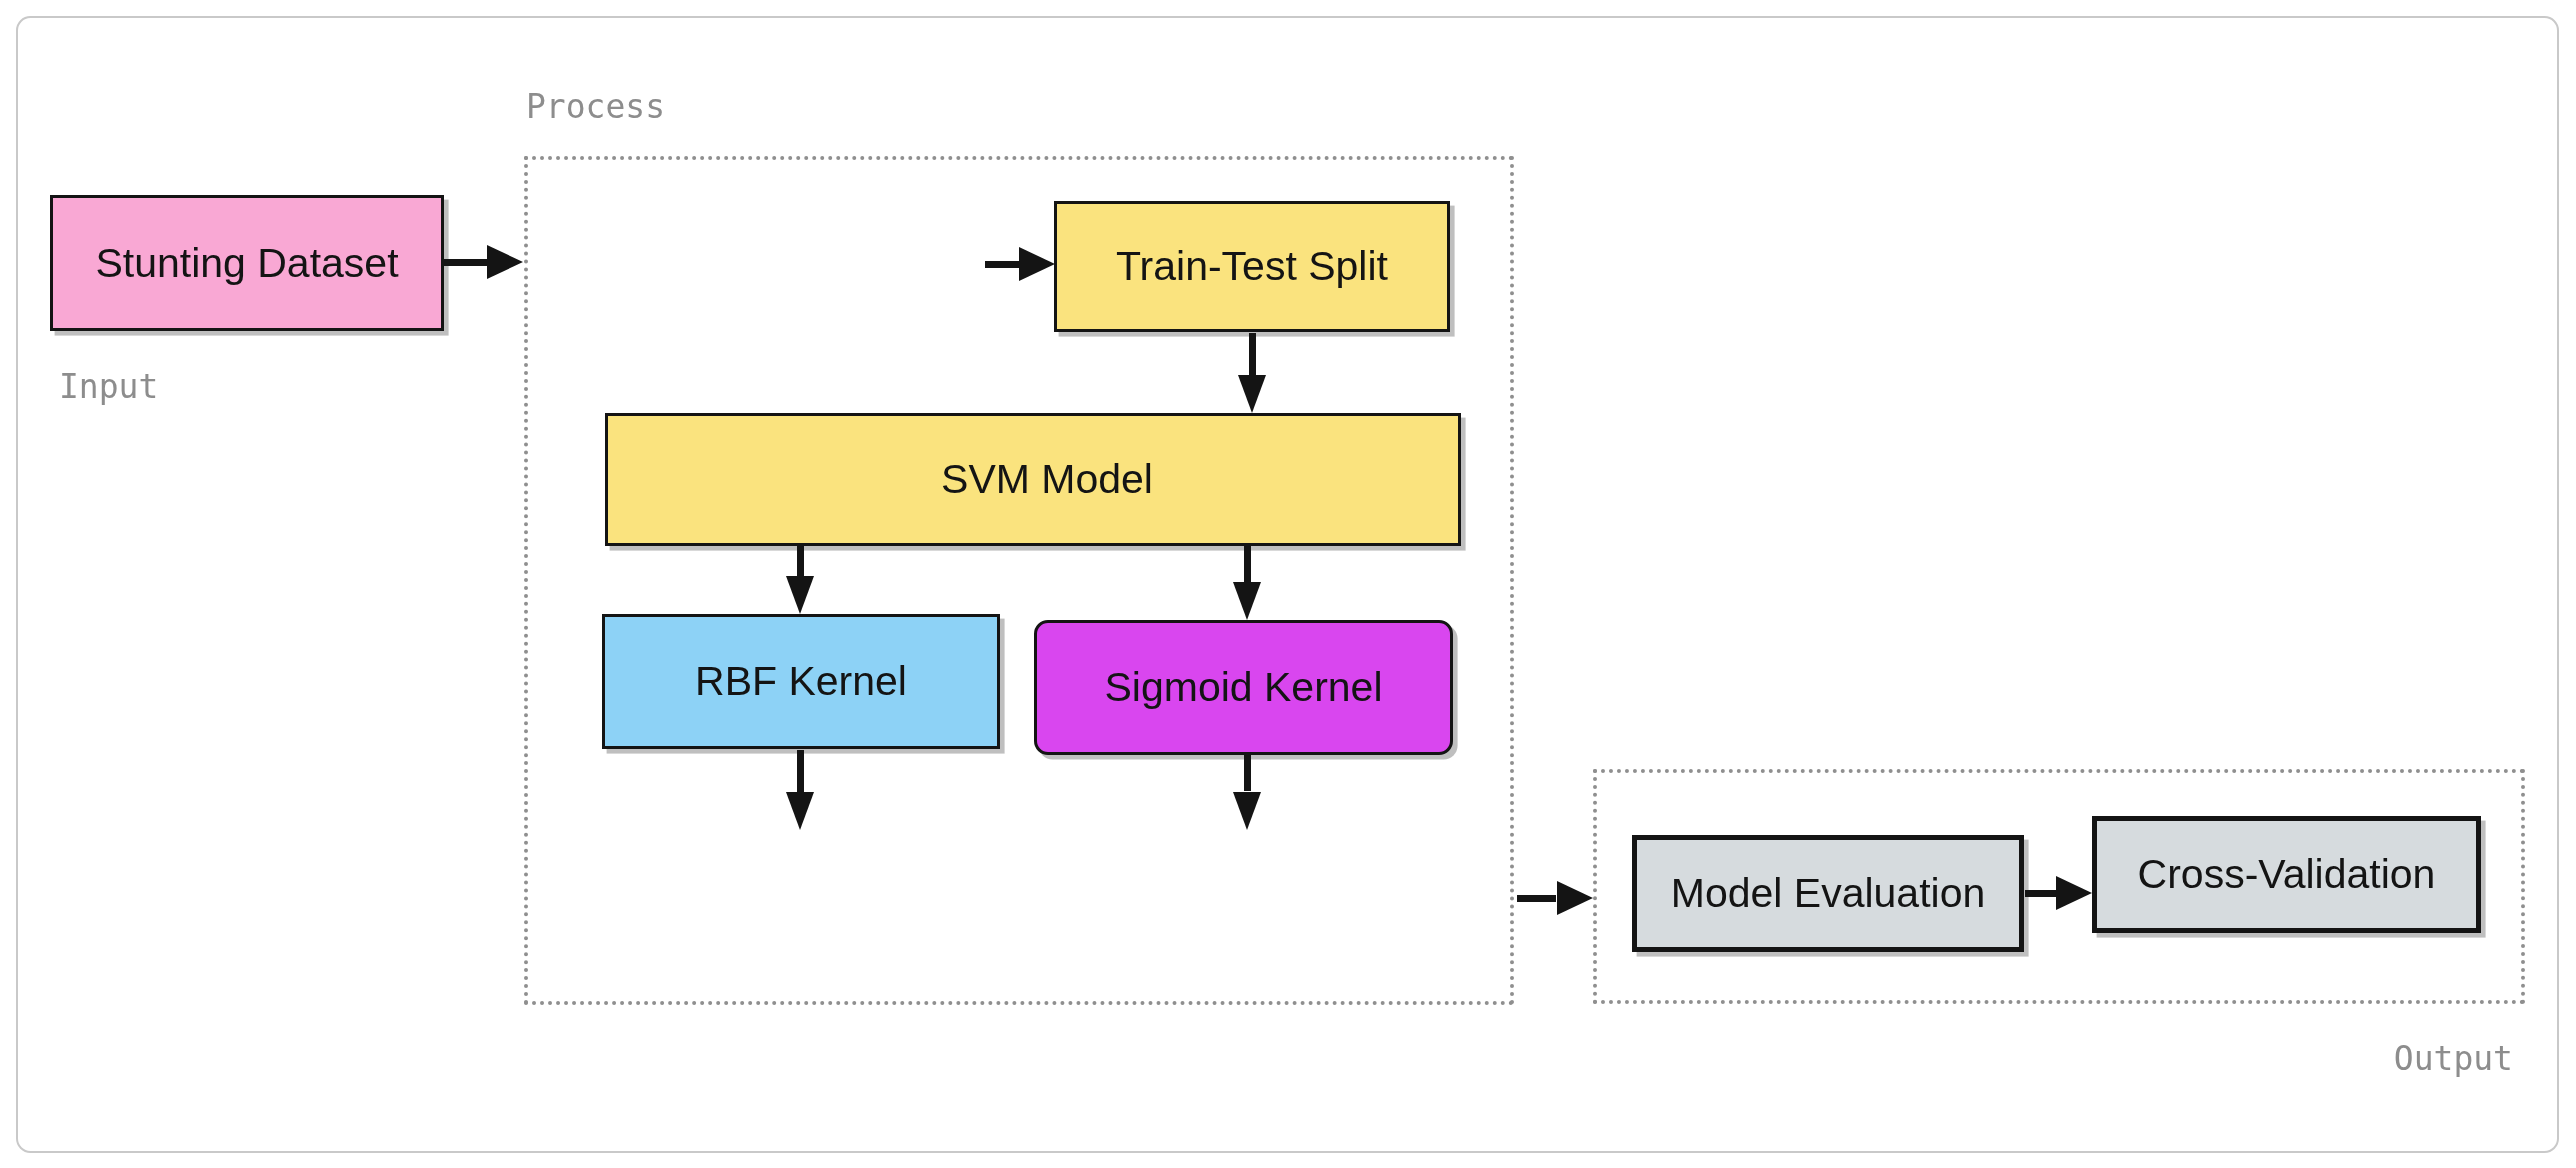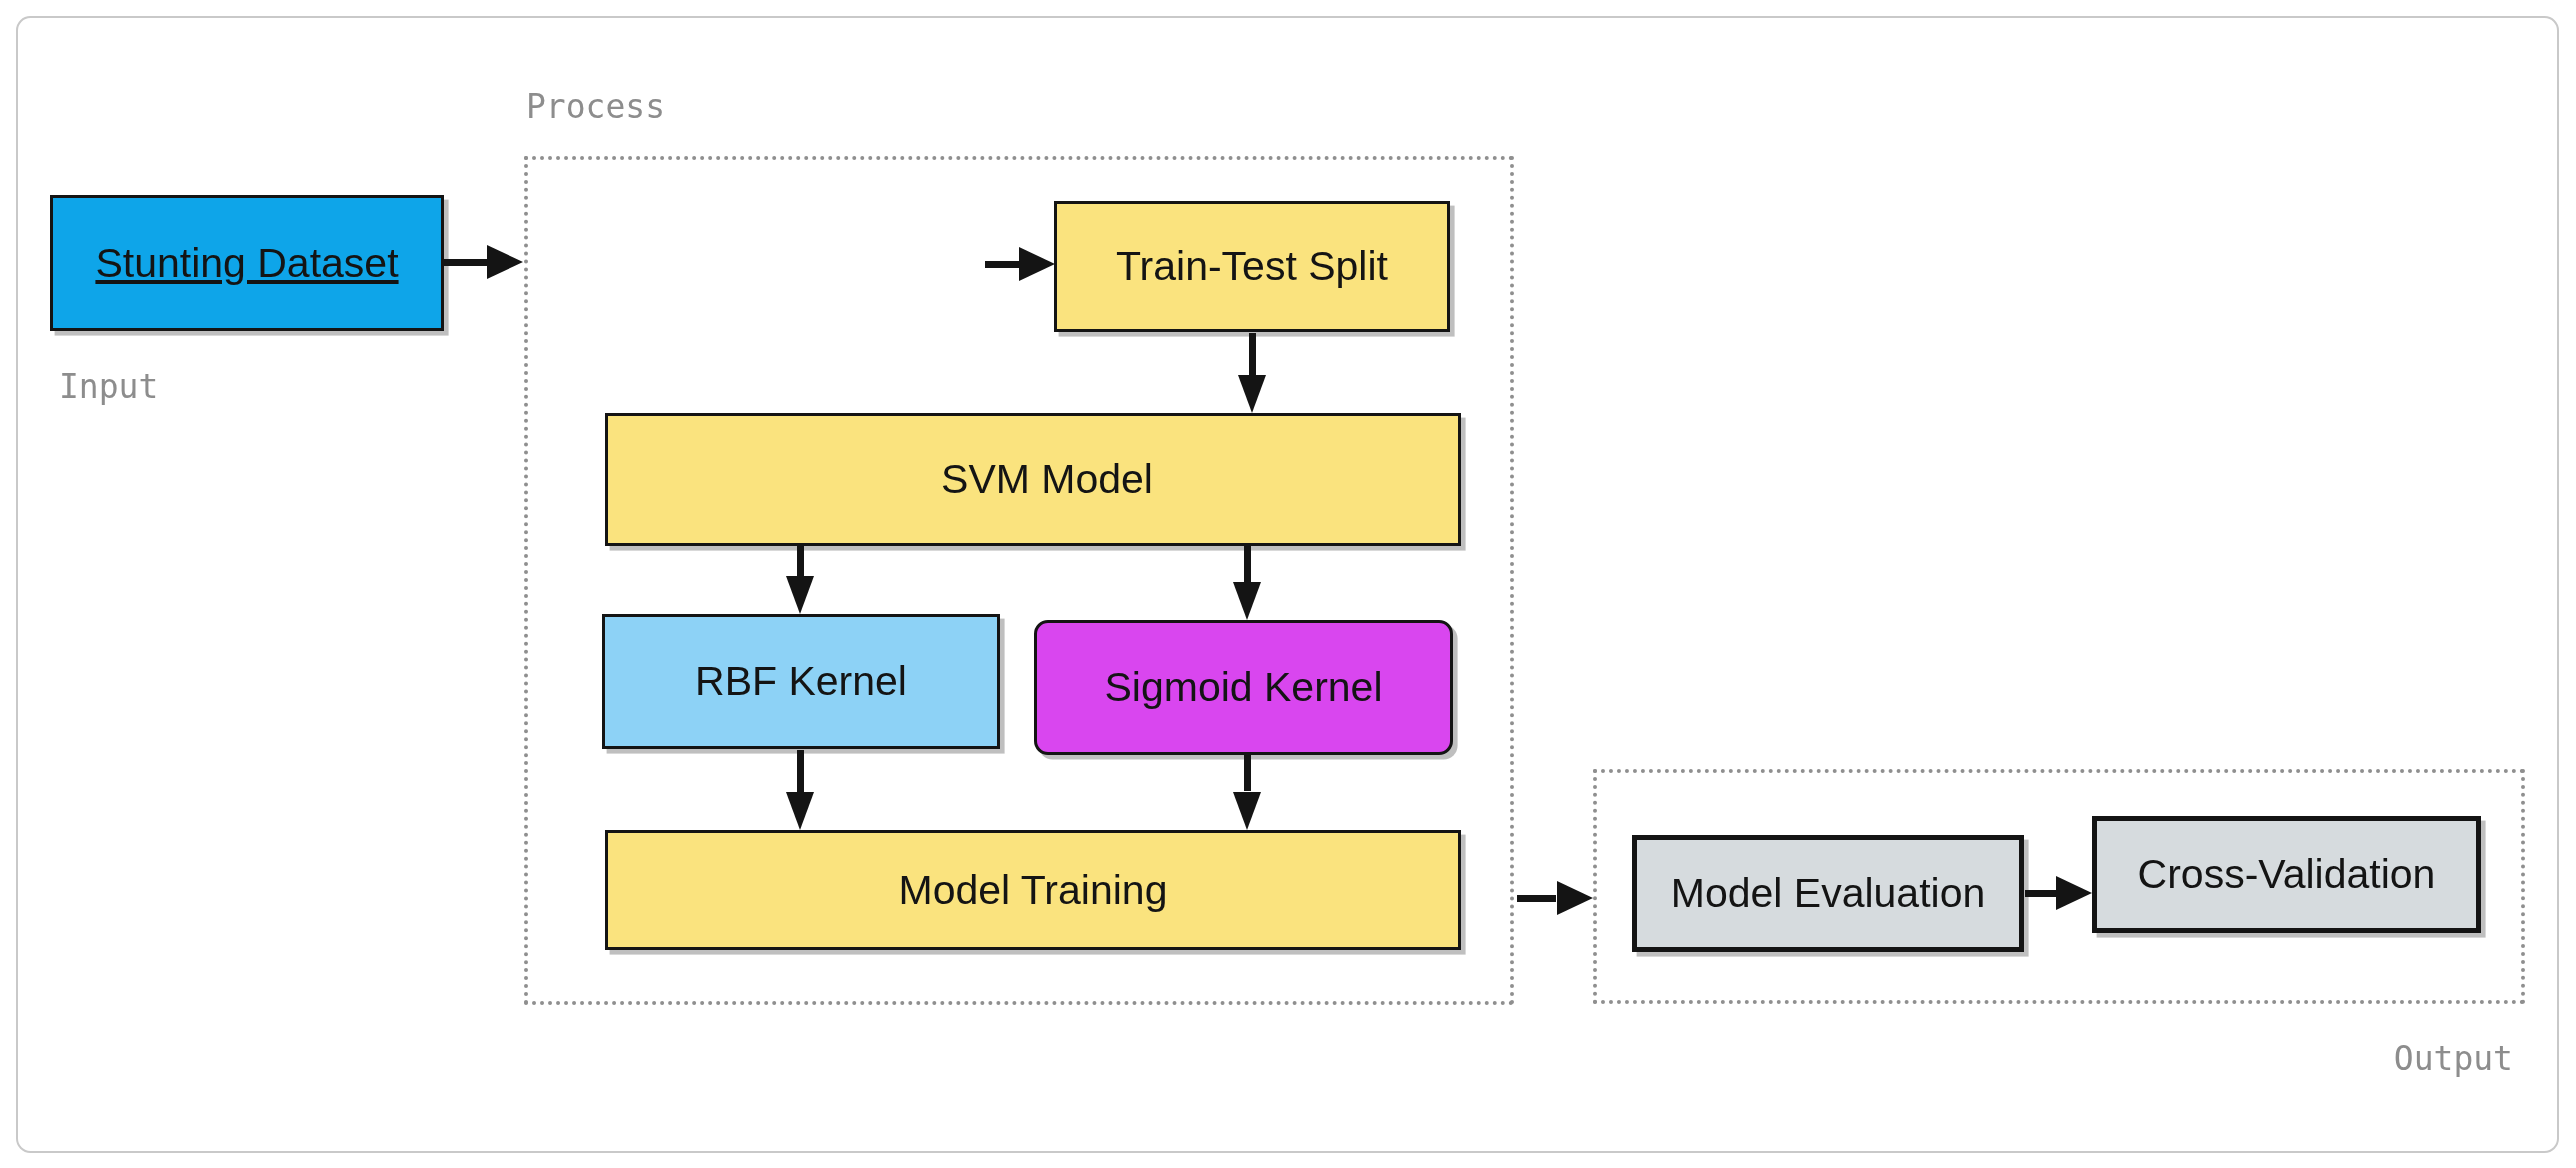--- a/index.html
+++ b/index.html
@@ -66,44 +66,41 @@
 <div id="canvas">
   <div id="frame"></div>
 
   <div id="process-box" class="group-box"></div>
   <div id="output-box" class="group-box"></div>
 
   <div id="process-label" class="group-label">Process</div>
   <div id="input-label" class="group-label">Input</div>
   <div id="output-label" class="group-label">Output</div>
 
-  <div id="node-stunting" class="node" style="background-color: #0ea5e9; text-decoration: underline;">
+  <div id="node-stunting" class="node" style="background-color: #f9a8d4;">
     <span>Stunting Dataset</span>
   </div>
 
 
   <div id="node-tts" class="node" style="background-color: rgb(250, 227, 126);">
     <span>Train-Test Split</span>
   </div>
 
   <div id="node-svm" class="node" style="background-color: rgb(250, 227, 126); padding-left: 28px;">
     <span>SVM Model</span>
   </div>
 
   <div id="node-rbf" class="node" style="background-color: rgb(141, 210, 246);">
     <span>RBF Kernel</span>
   </div>
 
   <div id="node-sigmoid" class="node" style="background-color: #d946ef; border-radius: 14px;">
     <span>Sigmoid Kernel</span>
   </div>
 
-  <div id="node-training" class="node" style="background-color: rgb(250, 227, 126);">
-    <span>Model Training</span>
-  </div>
 
   <div id="node-me" class="node node-io" style="background-color: rgb(214, 219, 222);">
     <span>Model Evaluation</span>
   </div>
 
   <div id="node-cv" class="node node-io" style="background-color: rgb(214, 219, 222);">
     <span>Cross-Validation</span>
   </div>
 
   <div id="a1-shaft" class="shaft"></div>

